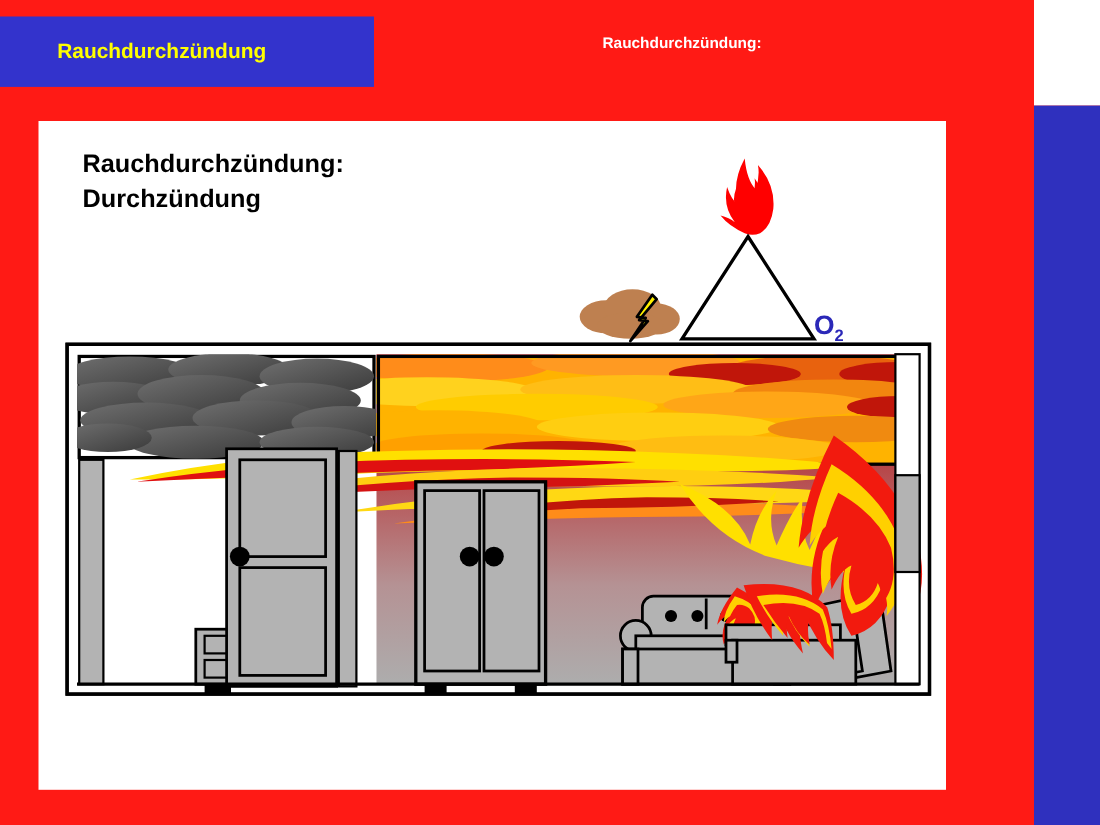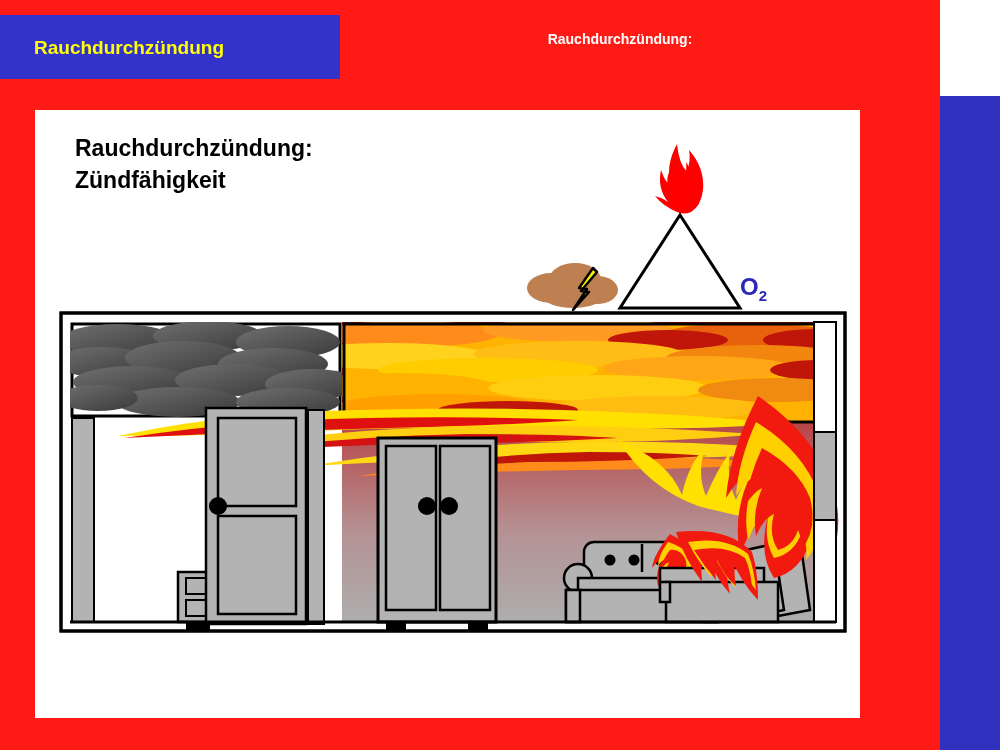--- a/index.html
+++ b/index.html
@@ -17,21 +17,21 @@
     background:#2F30BE;
   }
   #blue-right-band-top{
     position:absolute;left:940px;top:0;width:60px;height:96px;background:#FFFFFF;
   }
   
   #title-box{
     position:absolute;left:0px;top:15px;width:340px;height:64px;
     background:#3333CC;
     display:flex;flex-direction:column;justify-content:center;
-    padding-left:34px;box-sizing:border-box;
+    padding-left:52px;box-sizing:border-box;
   }
   #title-box .line{
     color:#FFFF00;font-size:19px;font-weight:bold;line-height:23px;
     letter-spacing:0px;white-space:nowrap;
   }
   
   #header-center{
     position:absolute;left:360px;top:28px;width:520px;
     text-align:center;color:#FFFFFF;font-size:14px;font-weight:bold;
     line-height:22px;
@@ -43,21 +43,21 @@
     position:absolute;left:35px;top:110px;width:825px;height:608px;
     background:#FFFFFF;overflow:hidden;
   }
   #heading{
     position:absolute;left:40px;top:22px;width:480px;
     font-size:23px;font-weight:bold;color:#000000;line-height:32px;
   }
   
   #triangle-group{position:absolute;left:470px;top:10px;width:300px;height:200px;}
   #o2-label{
-    position:absolute;left:705px;top:163px;
+    position:absolute;left:705px;top:173px;
     color:#2B28B8;font-size:24px;font-weight:bold;
   }
   #o2-label sub{font-size:15px;}
   
   #room{position:absolute;left:23px;top:200px;width:790px;height:325px;}
 </style>
 </head>
 <body>
 
 <div id="slide">
@@ -71,21 +71,21 @@
 
   <div id="header-center">
     <div>Rauchdurchzündung:</div>
   </div>
 
 
   <div id="panel">
 
     <div id="heading">
       <div>Rauchdurchzündung:</div>
-      <div>Zündfähigkeit</div>
+      <div>Durchzündung</div>
     </div>
 
     <div id="triangle-group">
       <svg width="300" height="200" viewBox="0 0 300 200">
 
         <g>
           <path d="M172 92 Q158 86 150 76 Q158 78 163 82 Q152 68 156 50 Q160 62 166 66
                    Q160 46 172 24 Q174 44 182 52 Q186 40 184 30 Q200 48 198 70
                    Q196 86 186 92 Q179 95 172 92 Z" fill="#FF0000"></path>
           <path d="M165 74 Q160 62 164 52 Q166 60 170 63 Q165 48 173 36 Q174 50 180 56

